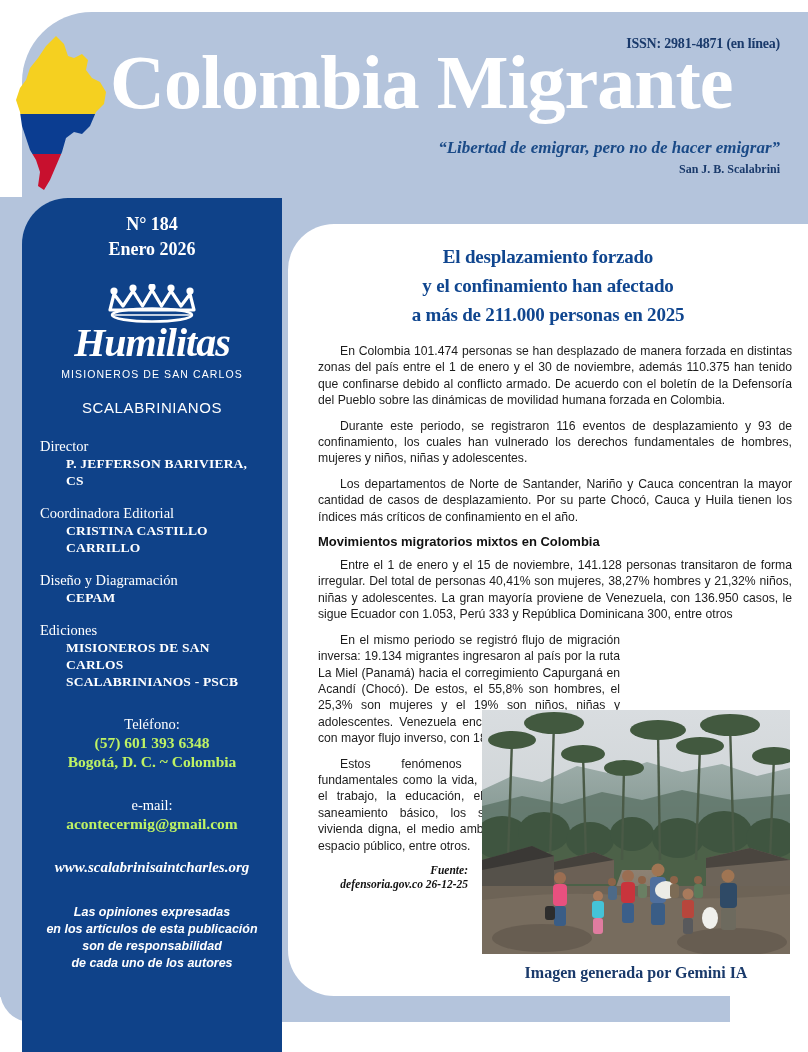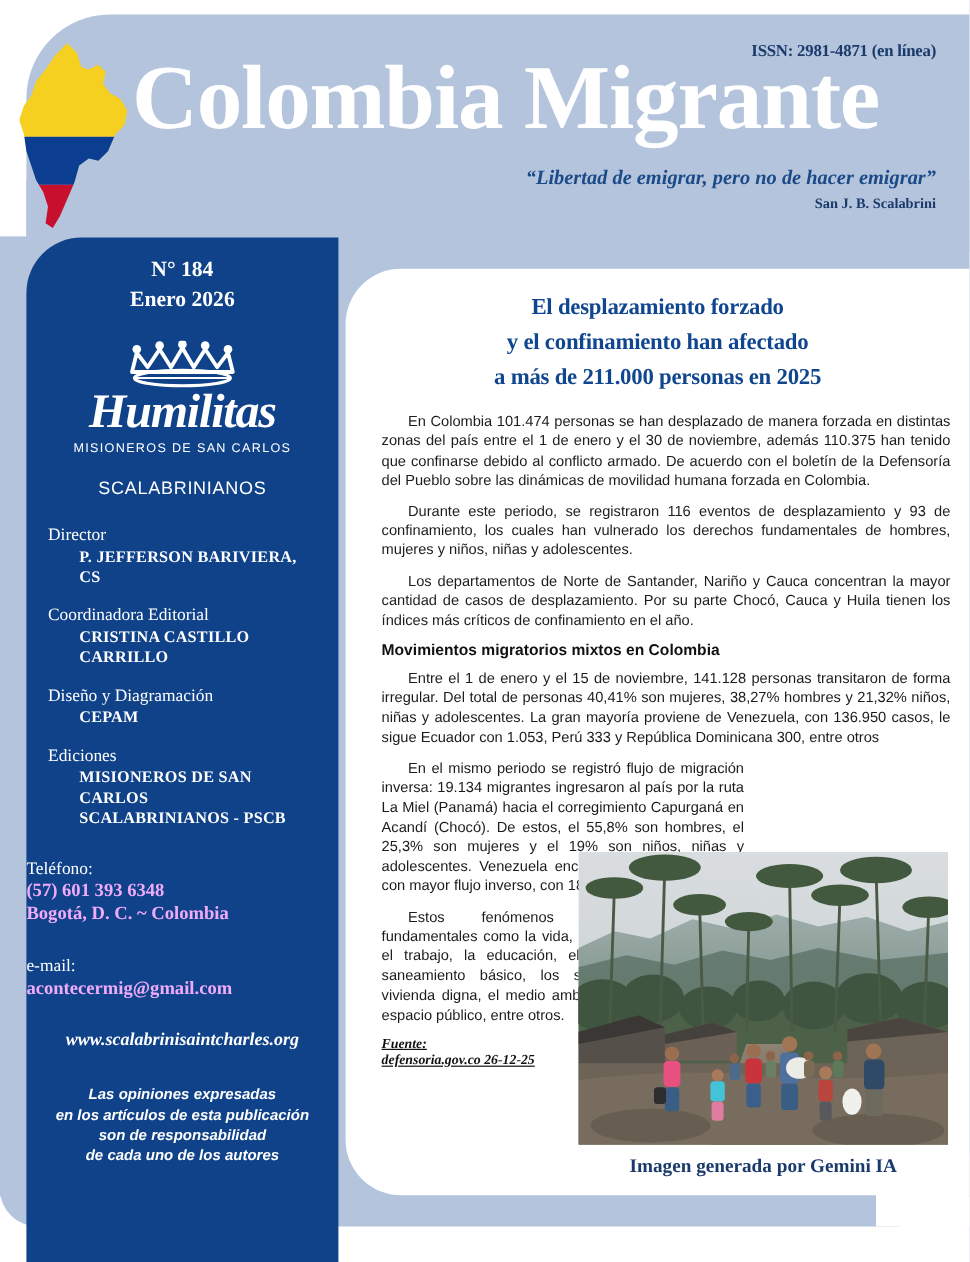--- a/index.html
+++ b/index.html
@@ -203,33 +203,34 @@
     font-weight: bold;
     font-size: 13.5px;
     color: #ffffff;
     padding-left: 26px;
     line-height: 17px;
     letter-spacing: 0.2px;
   }
 
   .contact {
     margin-top: 26px;
+    text-align: center;
     padding: 0 0;
   }
   .contact-label {
     font-family: "Liberation Serif", serif;
     font-size: 14.5px;
     color: #ffffff;
   }
   .contact-strong {
     font-family: "Liberation Serif", serif;
     font-weight: bold;
     font-size: 15.5px;
     line-height: 19px;
-    color: #f0abfc;
+    color: #bef264;
   }
   .contact-gap { height: 26px; }
   .web {
     margin-top: 26px;
     text-align: center;
     font-family: "Liberation Serif", serif;
     font-weight: bold;
     font-size: 15px;
     color: #ffffff;
     font-style: italic;
@@ -316,30 +317,29 @@
     top: 740px;
     width: 308px;
     text-align: center;
     font-family: "Liberation Serif", serif;
     font-weight: bold;
     font-size: 16px;
     color: #1a3a6b;
     z-index: 7;
   }
   .source {
-    text-align: left;
+    text-align: right;
     font-family: "Liberation Serif", serif;
     font-weight: bold;
     font-style: italic;
     font-size: 11.5px;
     line-height: 14px;
     color: #111111;
     margin-top: 6px;
     width: 150px;
-    text-decoration: underline;
   }
 
   .float-spacer {
     float: right;
     width: 172px;
     height: 252px;
     shape-outside: inset(0);
   }
 </style>
 </head>

